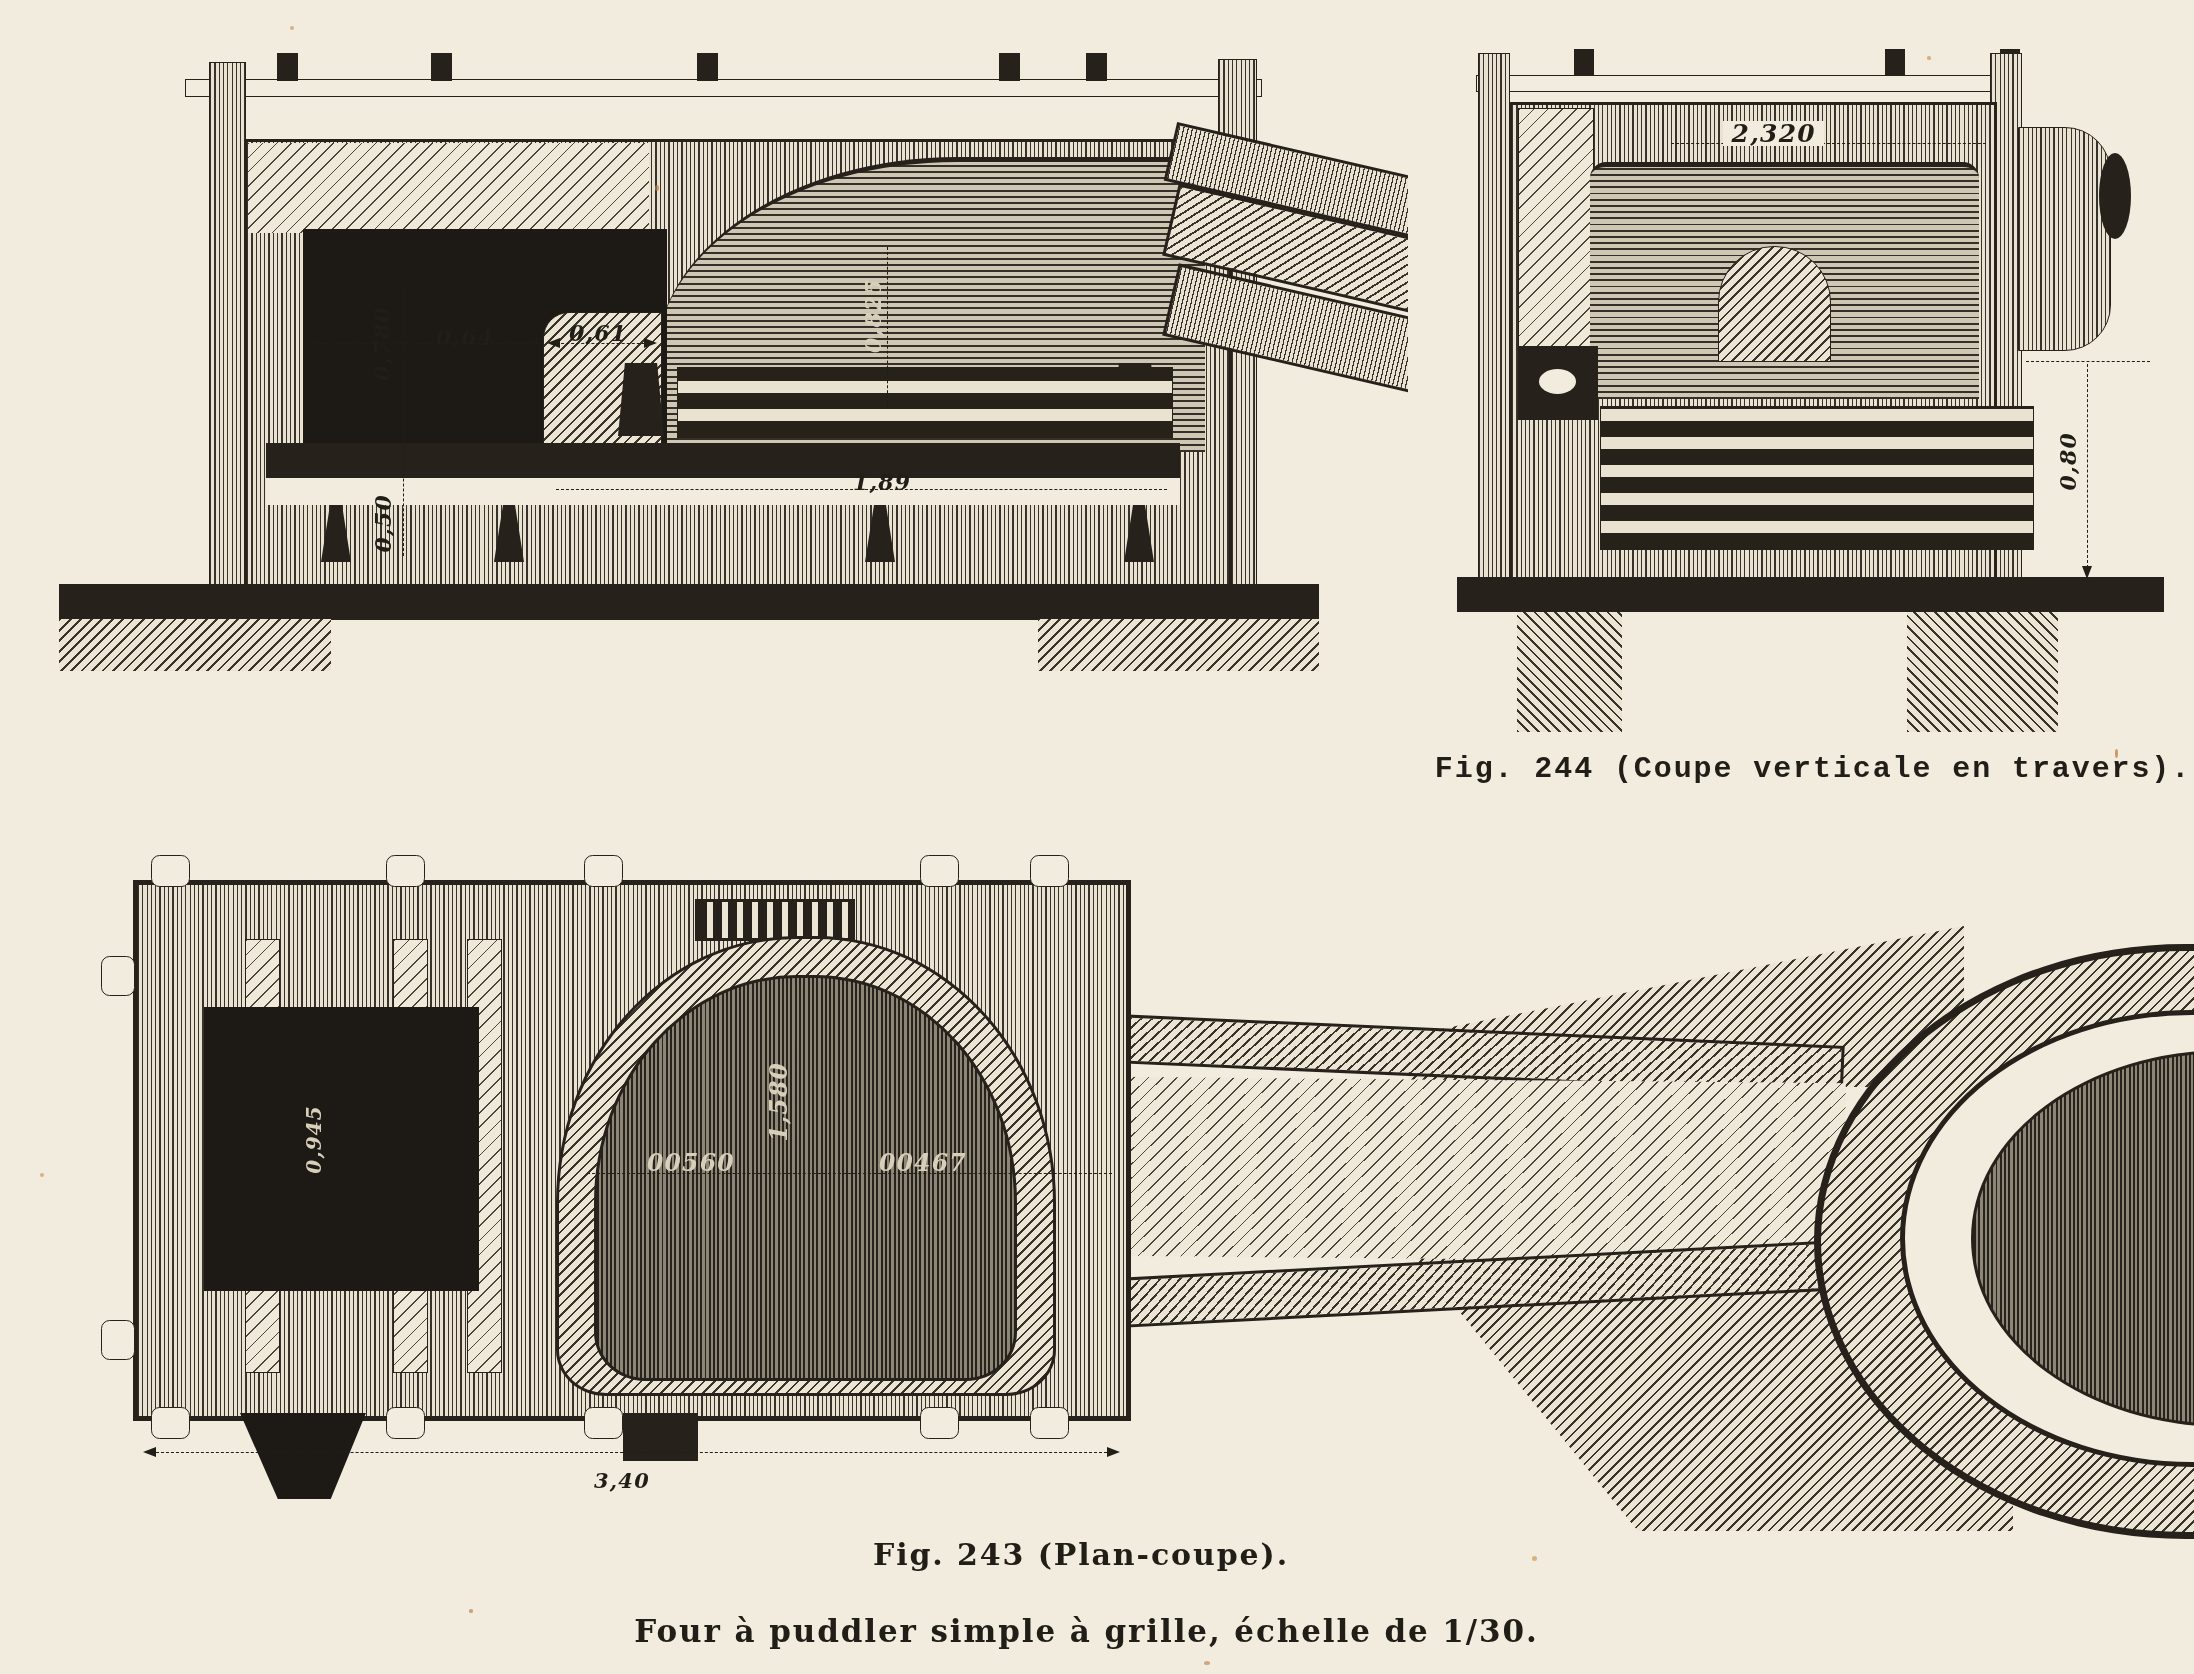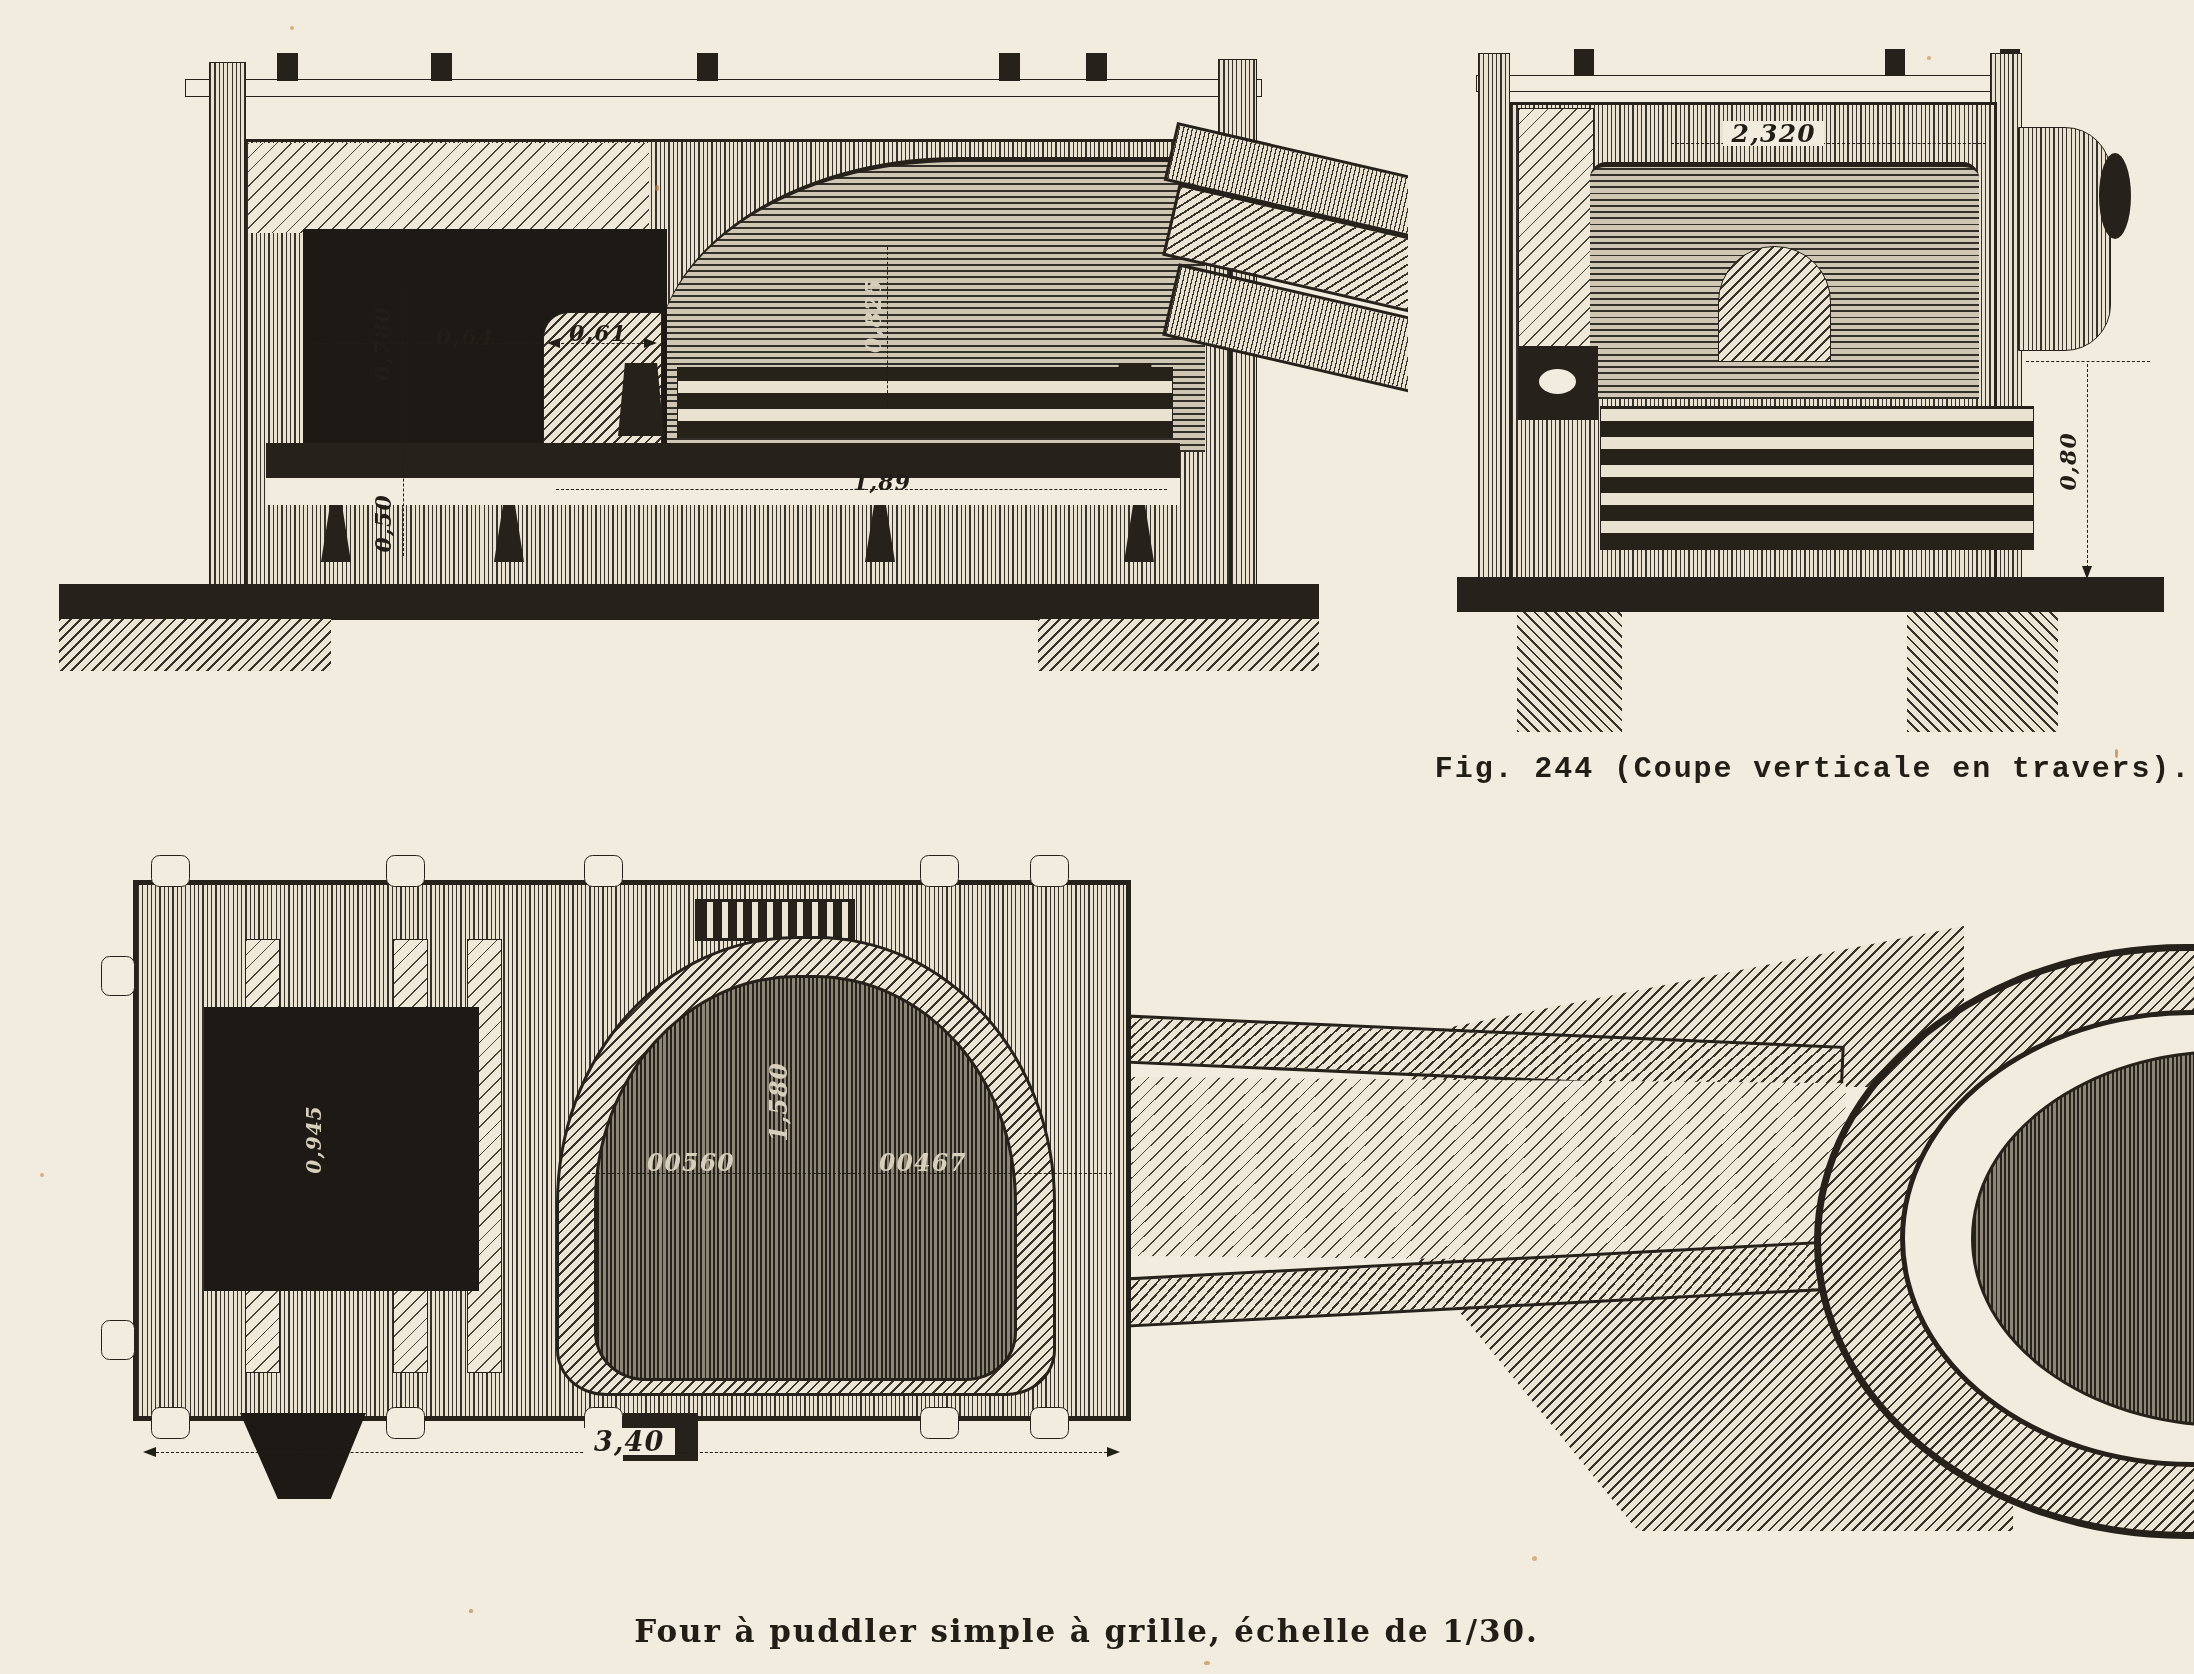--- a/index.html
+++ b/index.html
@@ -184,22 +184,23 @@
     <div class="abs dim dim-faint" style="left:647px;top:1152px;font-size:23.5px;">00560</div>
     <div class="abs dim rot dim-faint" style="left:768px;top:1062px;font-size:23.5px;">1,580</div>
     <div class="abs dim dim-faint" style="left:879px;top:1152px;font-size:23.5px;">00467</div>
 
     <div class="abs vdark" style="left:240px;top:1413px;width:126px;height:86px;clip-path:polygon(0 0,100% 0,72% 100%,30% 100%);"></div>
     <div class="abs dark" style="left:623px;top:1413px;width:75px;height:48px;"></div>
 
     <div class="abs arr-l" style="left:143px;top:1447px;"></div>
     <div class="abs dash-h" style="left:156px;top:1452px;width:956px;"></div>
     <div class="abs arr-r" style="left:1107px;top:1447px;"></div>
-    <div class="abs dim paper" style="left:584px;top:1428px;font-size:27px;padding:0 10px;">3,40</div>
-
+    <div class="abs dim paper" style="left:584px;top:1470px;font-size:21px;padding:0 10px;">3,40</div>
+
+    <div class="abs caption" style="left:834px;top:1537px;width:494px;">Fig. 243 (Plan-coupe).</div>
   </div>
 
   <div class="abs title" style="left:605px;top:1613px;width:963px;">Four à puddler simple à grille, échelle de 1/30.</div>
 
   <div class="abs speck" style="left:290px;top:26px;width:4.3px;height:4.3px;background:#c9914e;"></div>
   <div class="abs speck" style="left:655px;top:185px;width:3.7px;height:6.2px;background:#b97b3e;"></div>
   <div class="abs speck" style="left:2115px;top:749px;width:3.1px;height:8.6px;background:#b4702f;"></div>
   <div class="abs speck" style="left:1532px;top:1556px;width:5px;height:5px;background:#c9914e;"></div>
   <div class="abs speck" style="left:469px;top:1609px;width:3.7px;height:3.7px;background:#b97b3e;"></div>
   <div class="abs speck" style="left:40px;top:1173px;width:4.3px;height:4.3px;background:#c9914e;"></div>

